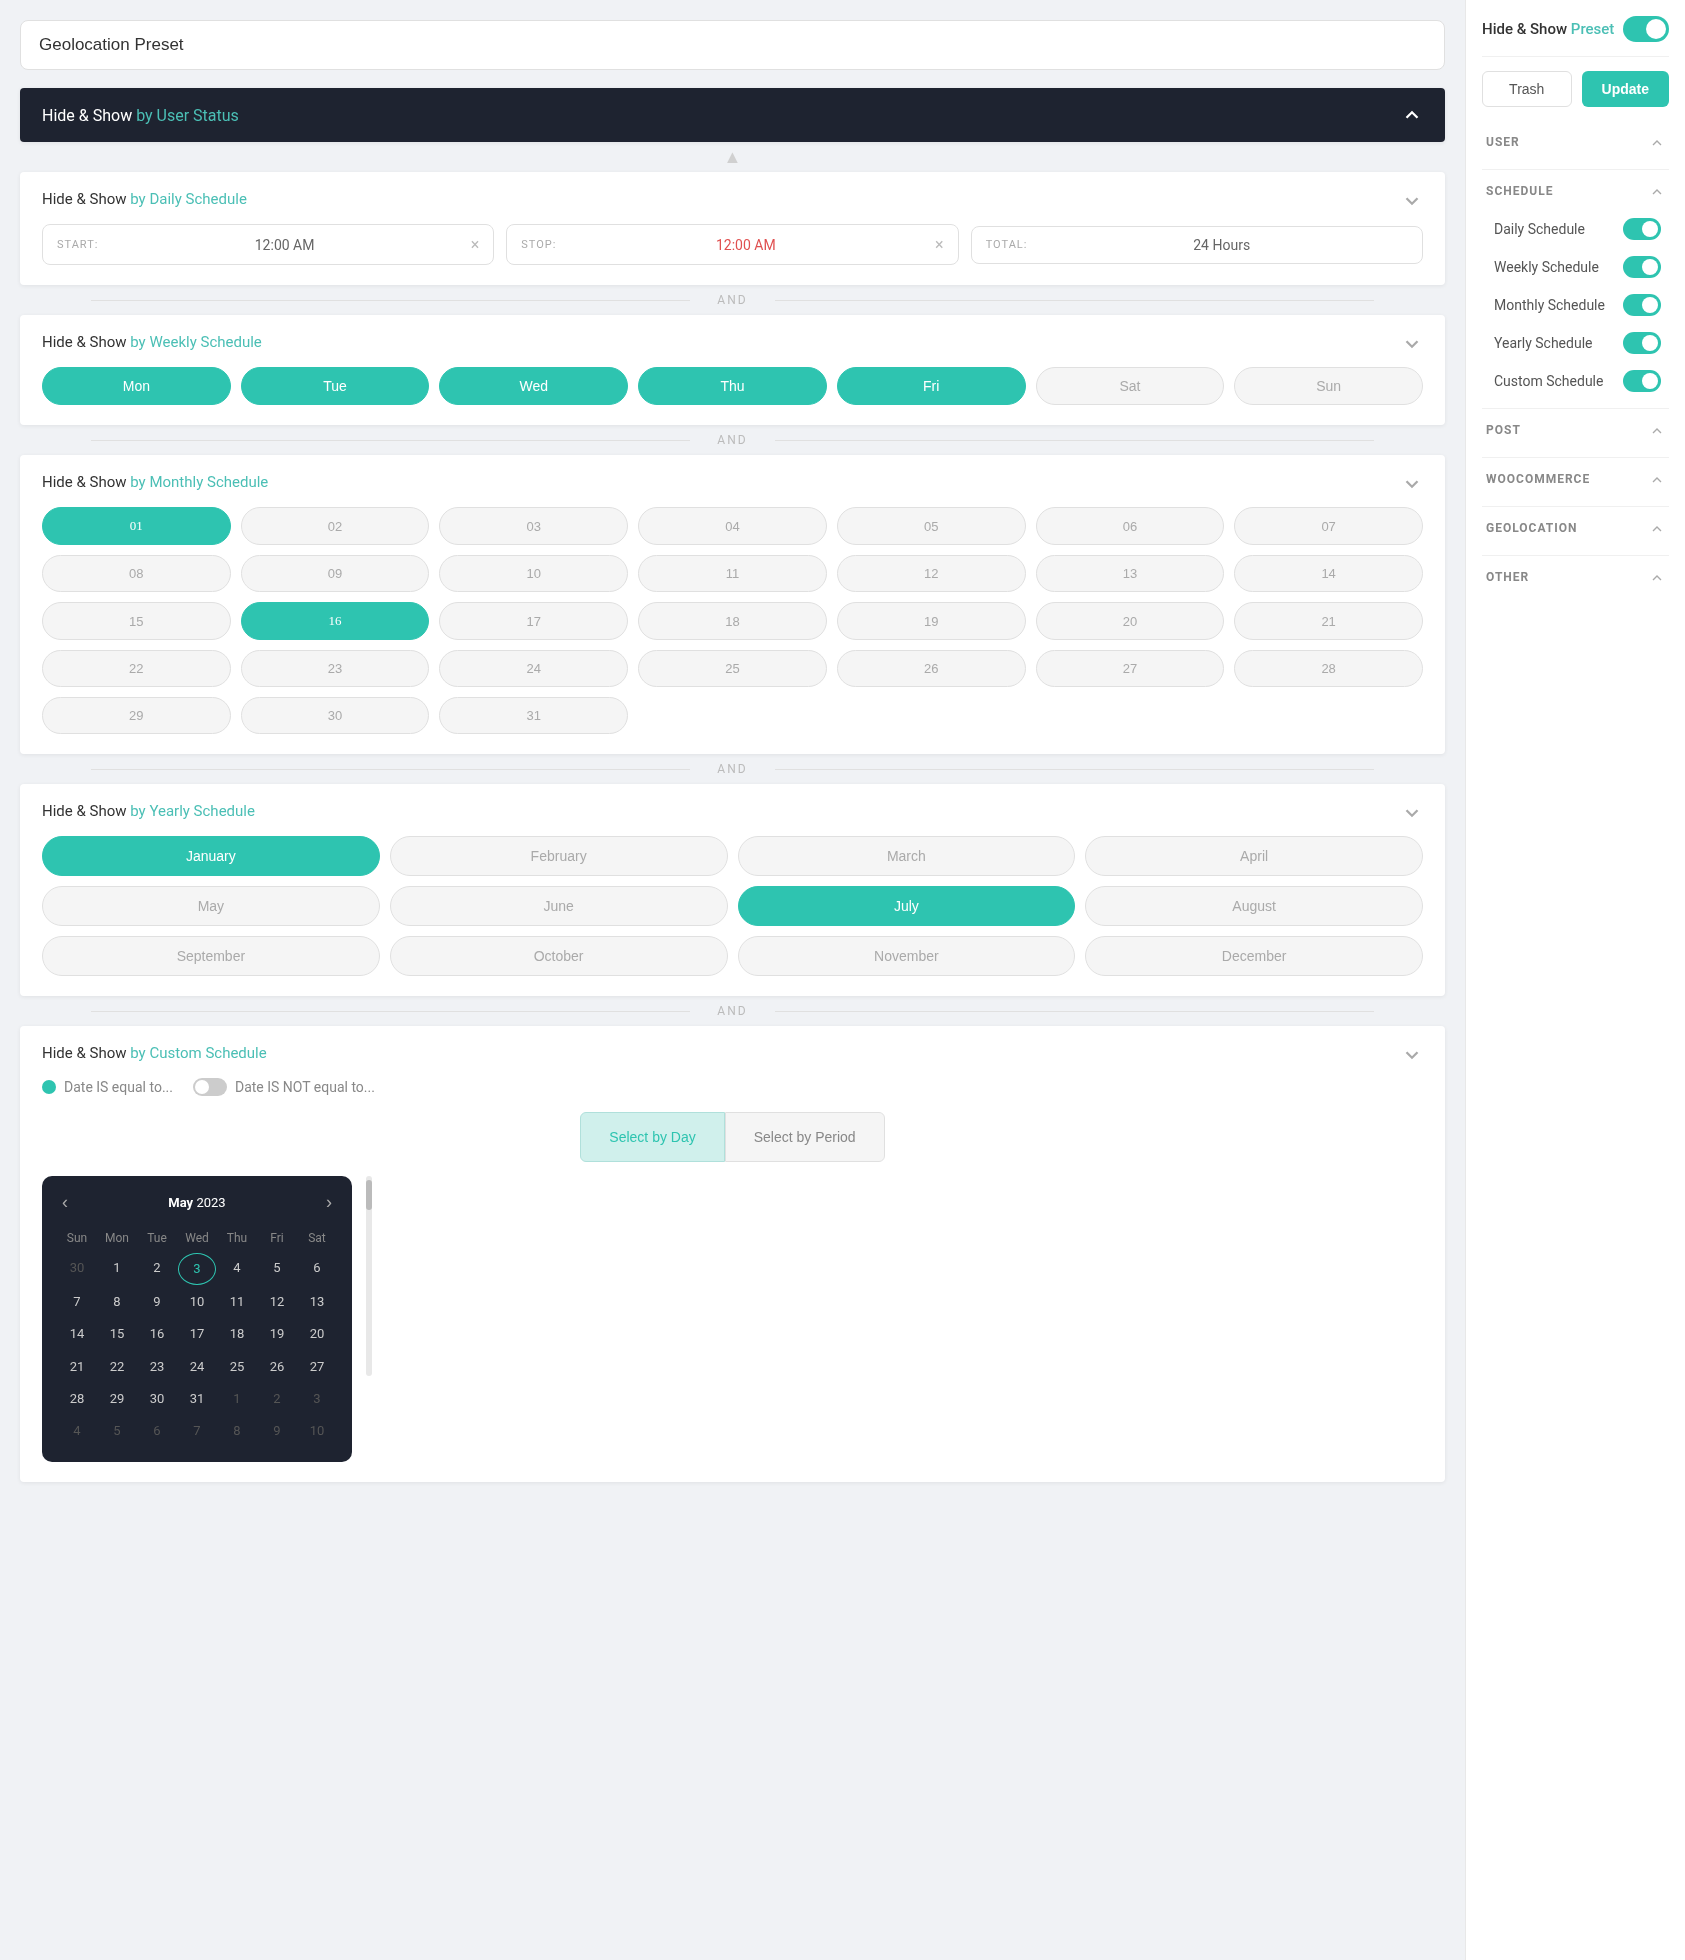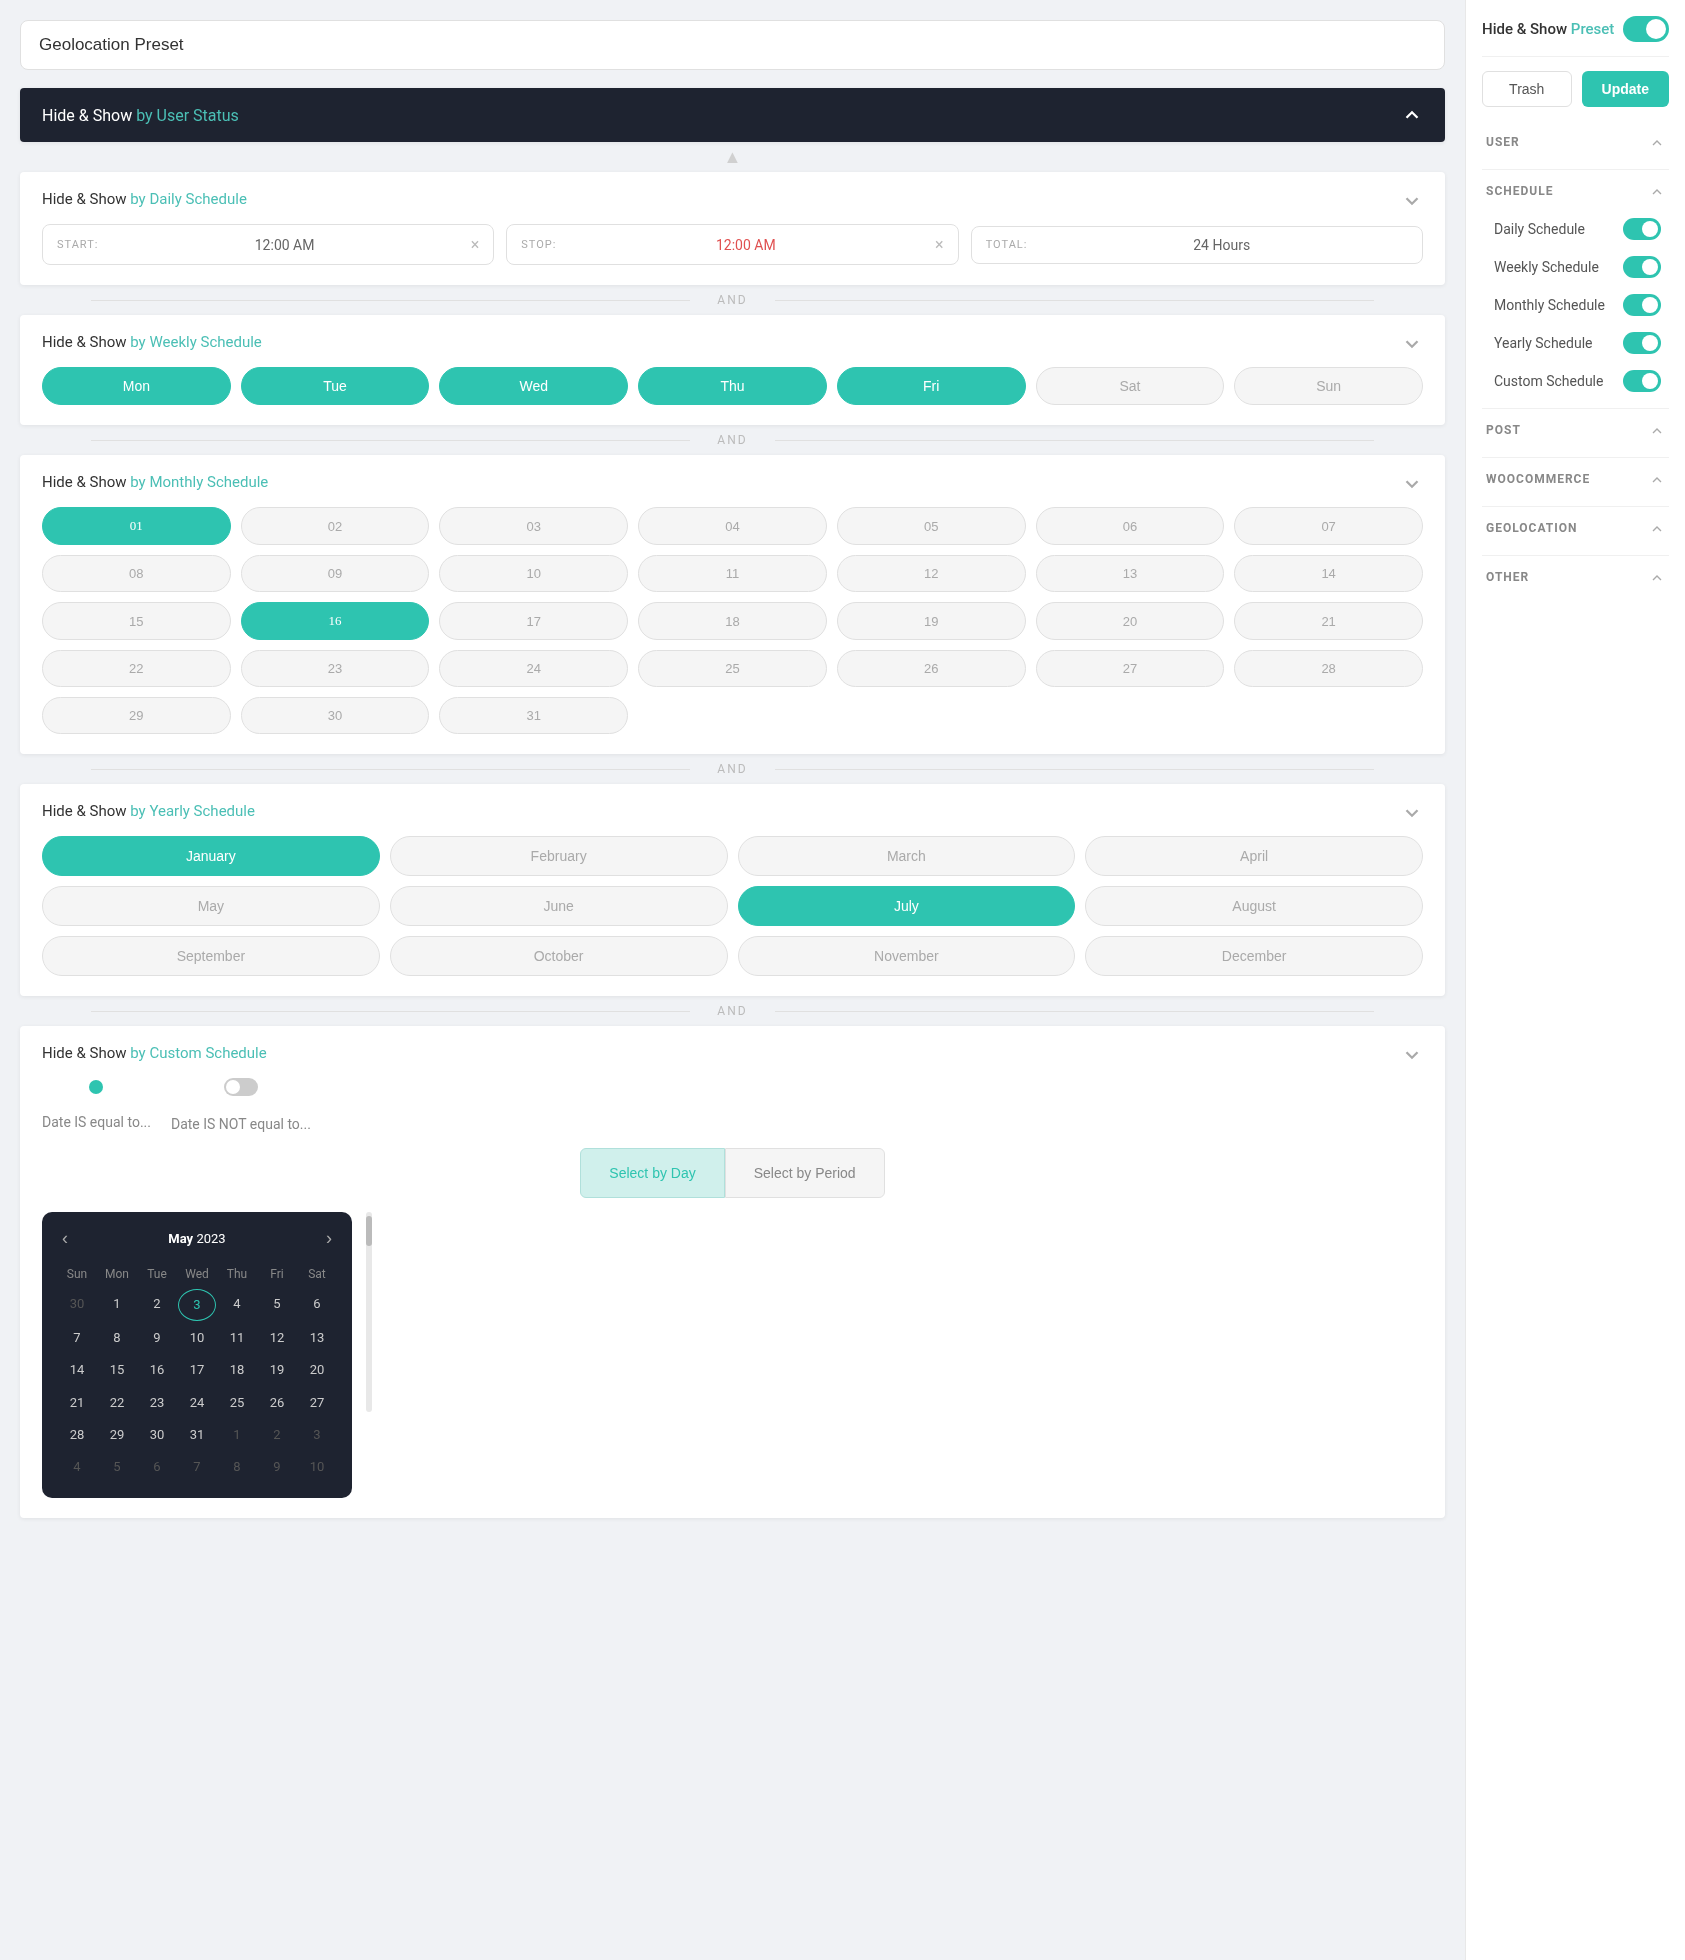--- a/index.html
+++ b/index.html
@@ -190,25 +190,24 @@
 
     .date-type-row {
       display: flex;
       align-items: center;
       gap: 20px;
       margin-bottom: 16px;
     }
     .date-type-item {
       display: flex;
       align-items: center;
-      gap: 20px;
+      gap: 8px;
       font-size: 14px;
       color: #888;
       cursor: pointer;
-      flex-direction: column;
     }
     .dot-green {
       width: 14px; height: 14px;
       background: #2ec4b0;
       border-radius: 50%;
       display: inline-block;
     }
     .toggle-small {
       width: 34px; height: 18px;
       background: #ccc;

